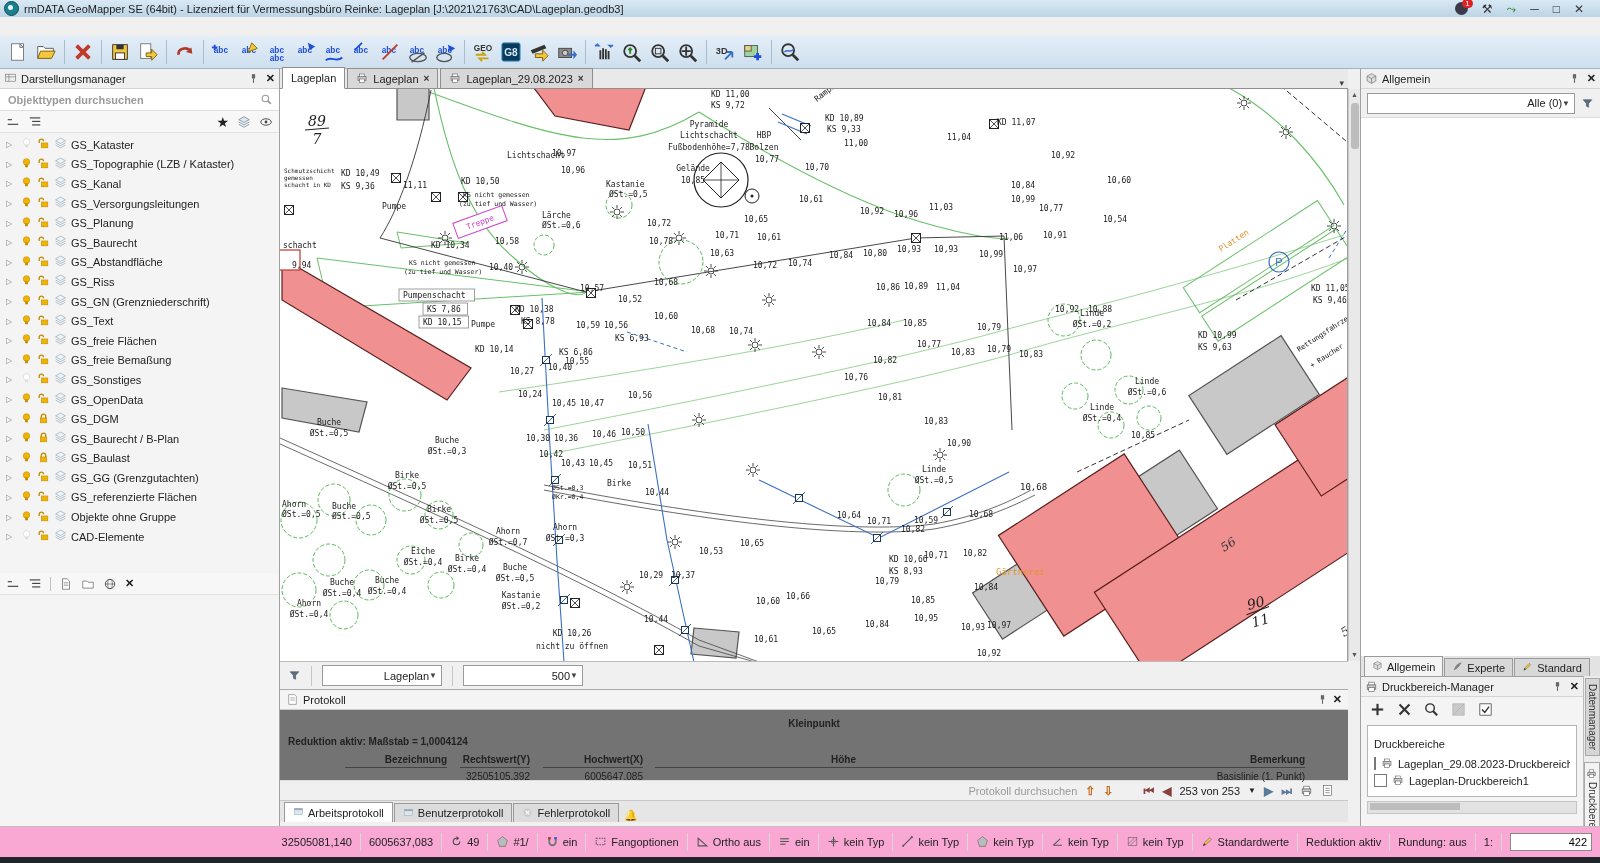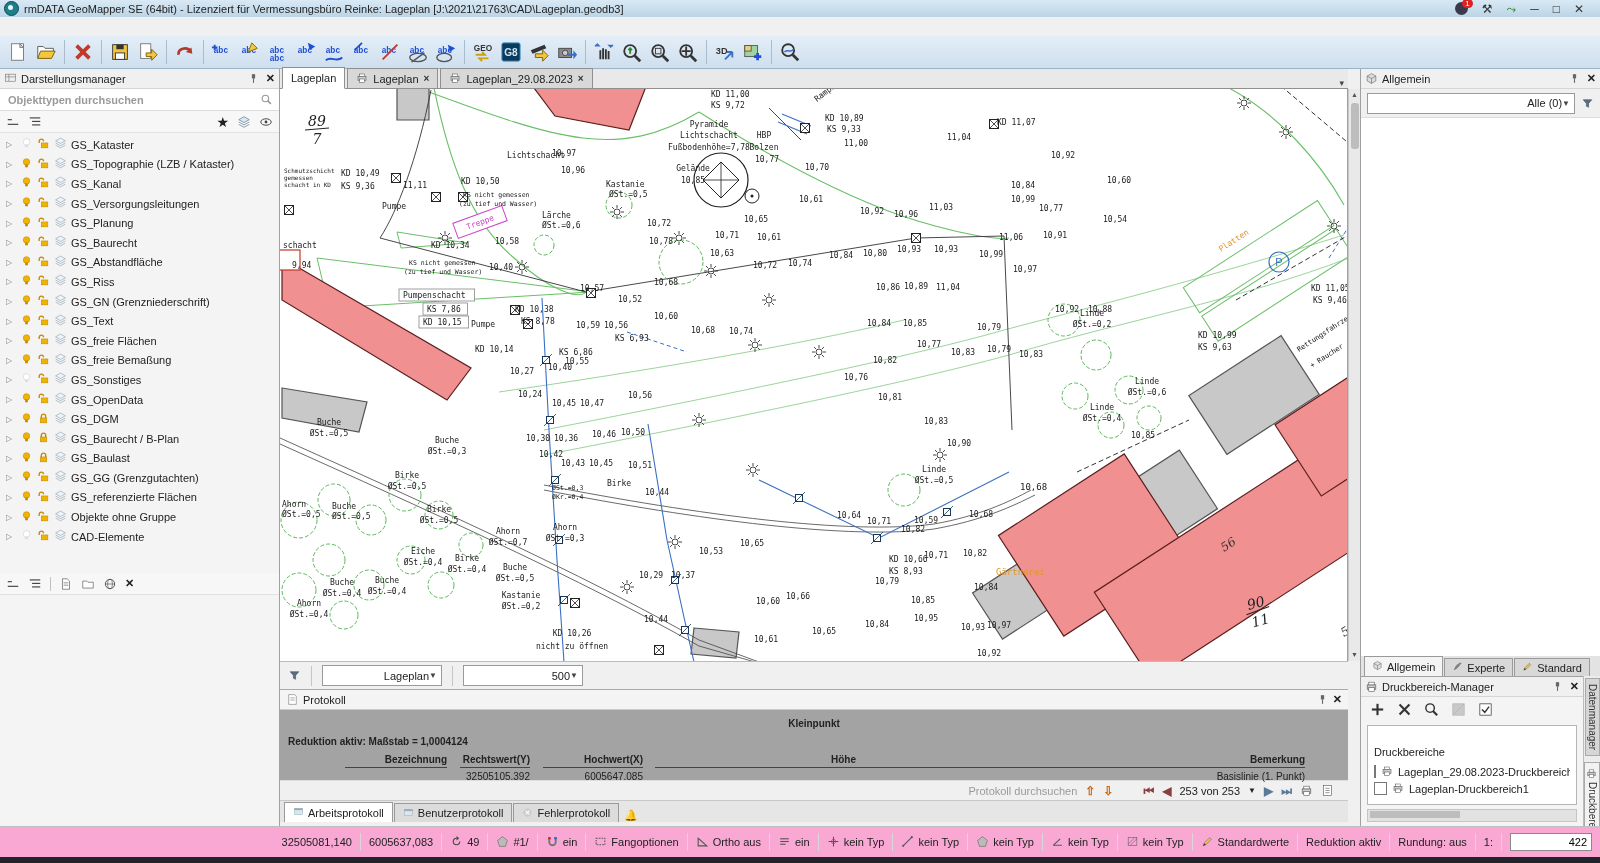--- a/index.html
+++ b/index.html
@@ -52,21 +52,21 @@
   #mapscroll .thumb{position:absolute;left:2px;top:14px;width:8px;height:46px;background:#bdbdbd;border-radius:3px;}
   #mapscroll .sarr.down{position:absolute;bottom:0;width:100%;}
   
   #filterbar{position:absolute;left:280px;top:661px;width:1068px;height:28px;background:#f0f0f0;border-top:1px solid #bbb;display:flex;align-items:center;gap:10px;padding-left:8px;box-sizing:border-box;}
   .combo{width:110px;height:19px;background:#fff;border:1px solid #9a9a9a;display:flex;align-items:center;padding:0 4px;justify-content:flex-end;}
   .combo .carr{font-size:8px;color:#444;}
   .fsep{width:1px;height:20px;background:#c5c5c5;}
   
   #protokoll{position:absolute;left:280px;top:689px;width:1068px;height:129px;background:#f0f0f0;border-top:1px solid #aaa;box-sizing:border-box;}
   #prothead{height:19px;display:flex;align-items:center;gap:4px;padding:0 6px;border-bottom:1px solid #ccc;background:#f4f4f4;}
-  #protcontent{position:relative;height:70px;background:#a3a3a3;border-bottom:1px solid #ddd;font-size:10px;}
+  #protcontent{position:relative;height:70px;background:#737373;border-bottom:1px solid #ddd;font-size:10px;}
   #protcontent .pc-heading{position:absolute;left:0;right:0;top:8px;text-align:center;font-weight:bold;}
   #protcontent .pc-red{position:absolute;left:8px;top:26px;font-weight:bold;}
   .pcol{position:absolute;top:44px;font-weight:bold;transform:translateX(-100%);white-space:nowrap;}
   .pline{position:absolute;top:57px;height:1px;background:#444;}
   .pval{position:absolute;top:61px;transform:translateX(-100%);white-space:nowrap;}
   #protnav{height:19px;display:flex;align-items:center;justify-content:flex-end;gap:8px;padding-right:14px;font-size:11px;background:#f0f0f0;}
   #protnav .gray{color:#9a9a9a;}
   #protnav .nvi{font-weight:bold;font-size:12px;}
   #prottabs{height:21px;display:flex;align-items:flex-end;gap:1px;padding-left:4px;background:#e6e6e6;border-top:1px solid #c8c8c8;}
   .ptab{height:18px;display:flex;align-items:center;gap:4px;padding:0 8px;border:1px solid #9a9a9a;border-bottom:none;background:#dcdcdc;}
@@ -78,21 +78,21 @@
   #rtop .dropdownrow{height:24px;display:flex;align-items:center;gap:6px;padding:2px 6px;background:#f0f0f0;}
   #rtop .combo{flex:1;}
   #rtop .body{background:#fff;height:538px;border-top:1px solid #ddd;}
   #rtabs{position:absolute;left:1360px;top:656px;width:240px;height:20px;display:flex;align-items:flex-end;gap:1px;background:#e3e3e3;border-left:1px solid #a0a0a0;padding-left:3px;box-sizing:border-box;}
   .rtab{height:17px;display:flex;align-items:center;gap:4px;padding:0 7px;border:1px solid #9a9a9a;border-bottom:none;background:#d8d8d8;font-size:11px;}
   .rtab.active{background:#f4f4f4;height:19px;}
   .rtab svg{width:11px;height:11px;}
   #druck{position:absolute;left:1360px;top:676px;width:223px;height:150px;background:#f4f4f4;border-left:1px solid #a0a0a0;border-top:1px solid #a0a0a0;box-sizing:border-box;}
   #drucktools{height:26px;display:flex;align-items:center;gap:10px;padding-left:8px;}
   #drucktools svg{width:17px;height:17px;}
-  #drucklist{margin:2px 6px;background:#fff;border:1px solid #b5b5b5;height:80px;padding:20px 6px;box-sizing:border-box;}
+  #drucklist{margin:2px 6px;background:#fff;border:1px solid #b5b5b5;height:72px;padding:12px 6px;box-sizing:border-box;}
   .dlrow{display:flex;align-items:center;gap:5px;height:17px;white-space:nowrap;overflow:hidden;font-size:11px;}
   .dlrow .cb{width:11px;height:11px;border:1px solid #777;background:#fff;}
   .dlrow svg{width:12px;height:12px;}
   #druckhscroll{margin:4px 6px;height:11px;background:#e2e2e2;border:1px solid #c5c5c5;position:relative;}
   #druckhscroll .thumb{position:absolute;left:2px;top:1px;width:90px;height:7px;background:#bdbdbd;}
   #sidestrip{position:absolute;left:1583px;top:676px;width:17px;height:150px;background:#ececec;border-left:1px solid #bbb;box-sizing:border-box;display:flex;flex-direction:column;align-items:center;gap:6px;padding-top:2px;}
   .vtab{writing-mode:vertical-rl;font-size:10px;color:#333;padding:5px 1px;border:1px solid #aaa;background:#d6d6d6;display:flex;align-items:center;gap:3px;}
   .vtab.light{background:#f2f2f2;}
   .vtab svg{width:11px;height:11px;}
   

